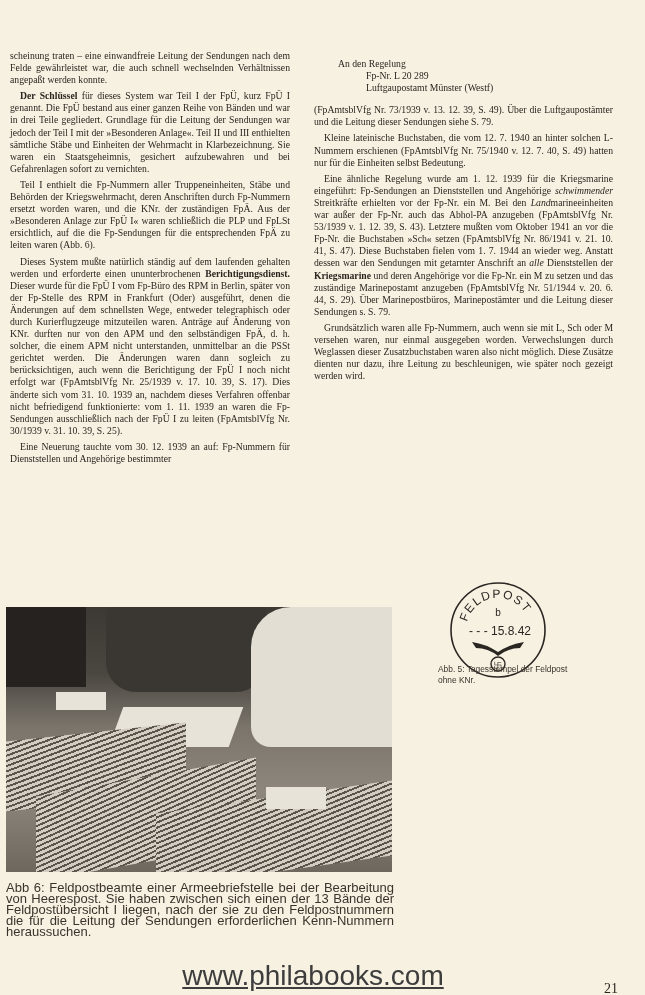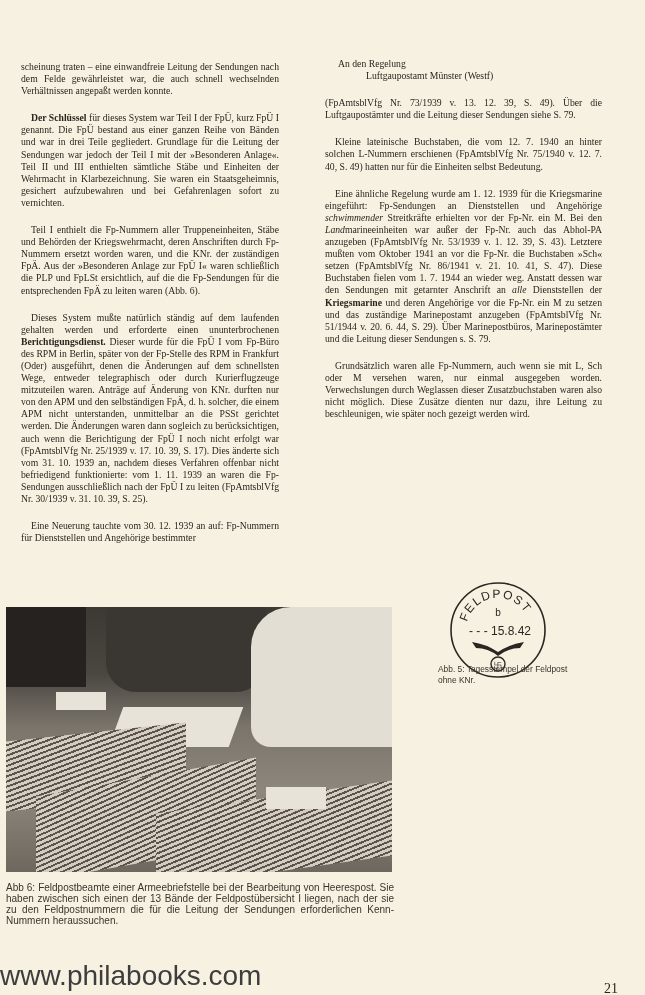--- a/index.html
+++ b/index.html
@@ -9,73 +9,74 @@
     font-family: "Liberation Serif", "DejaVu Serif", serif;
     color: #2b2520;
   }
   .col {
     position: absolute; top: 46px;
     font-size: 9.7px; line-height: 12.1px;
     text-align: justify; hyphens: manual;
   }
   .col-left { left: 6px; width: 288px; }
   .col-right { left: 310px; width: 307px; }
-  .col p { margin: 15px; text-indent: 10px; }
+  .col p { margin: 4px; text-indent: 10px; }
   .col p.noindent { text-indent: 0; }
   .col b { font-weight: bold; }
   .col i { font-style: italic; }
   .address { margin: 12px 0 10px 0; text-indent: 0; }
   .address div { text-indent: 0; }
   .address .l0 { padding-left: 28px; }
   .address .l1 { padding-left: 56px; }
   .photo {
     position: absolute; left: 6px; top: 607px; width: 386px; height: 265px;
     background: linear-gradient(180deg, #3c3833 0%, #4a4640 25%, #7a746b 45%, #8d877d 70%, #6d675e 100%);
     overflow: hidden;
   }
   .photo .board { position:absolute; left:0; top:0; width:80px; height:80px; background:#25221f; }
   .photo .person1 { position:absolute; left:100px; top:0; width:160px; height:85px; background:#3a3631; border-radius: 0 0 30px 30px; }
   .photo .person2 { position:absolute; left:245px; top:0; width:141px; height:140px; background:#e3ded3; border-radius: 40px 0 0 20px; }
   .photo .paper { position:absolute; background:#e8e3d8; }
   .photo .stack { position:absolute; background: repeating-linear-gradient(165deg, #d3cdc1 0 3px, #5a544c 3px 5px); }
   .caption6 {
     position: absolute; left: 6px; top: 882px; width: 388px;
     font-family: "Liberation Sans", "DejaVu Sans", sans-serif;
-    font-size: 10px; line-height: 11px; color: #3a332c; text-align: justify;
+    font-size: 13px; line-height: 11px; color: #3a332c; text-align: justify;
   }
   .stamp { position: absolute; left: 448px; top: 580px; width: 100px; height: 100px; }
   .caption5 {
     position: absolute; left: 438px; top: 664px; width: 150px;
     font-family: "Liberation Sans", "DejaVu Sans", sans-serif;
     font-size: 8.4px; line-height: 11px; color: #3a332c;
   }
   .page-number {
     position: absolute; left: 604px; top: 944px;
     font-size: 14px; color: #2b2520; margin-top: 37px;
   }
   .watermark {
-    position: absolute; left: 0; width: 626px; top: 960px; 
+    position: absolute; left: 0; width: 626px; top: 960px; text-align: center;
     font-family: "Liberation Sans", "DejaVu Sans", sans-serif;
-    font-size: 28px; color: #3d3d3d; letter-spacing: 0px;
+    font-size: 28px; color: #3d3d3d; letter-spacing: 0px; text-decoration: underline;
   }
 </style>
 </head>
 <body>
 
 <div class="col col-left">
   <p class="noindent">scheinung traten – eine einwandfreie Leitung der Sendungen nach dem Felde gewährleistet war, die auch schnell wechselnden Verhältnissen angepaßt werden konnte.</p>
   <p><b>Der Schlüssel</b> <span>für dieses System war Teil I der FpÜ, kurz FpÜ I genannt. Die FpÜ bestand aus einer ganzen Reihe von Bänden und war in drei Teile gegliedert. Grundlage für die Leitung der Sendungen war jedoch der Teil I mit der »Besonderen Anlage«. Teil II und III enthielten sämtliche Stäbe und Einheiten der Wehrmacht in Klarbezeichnung. Sie waren ein Staatsgeheimnis, gesichert aufzubewahren und bei Gefahrenlagen sofort zu vernichten.</span></p>
   <p>Teil I enthielt die Fp-Nummern aller Truppeneinheiten, Stäbe und Behörden der Kriegswehrmacht, deren Anschriften durch Fp-Nummern ersetzt worden waren, und die KNr. der zuständigen FpÄ. Aus der »Besonderen Anlage zur FpÜ I« waren schließlich die PLP und FpLSt ersichtlich, auf die die Fp-Sendungen für die entsprechenden FpÄ zu leiten waren (Abb. 6).</p>
   <p><span>Dieses System mußte natürlich ständig auf dem laufenden gehalten werden und erforderte einen ununterbrochenen</span> <b>Berichtigungsdienst.</b> <span>Dieser wurde für die FpÜ I vom Fp-Büro des RPM in Berlin, später von der Fp-Stelle des RPM in Frankfurt (Oder) ausgeführt, denen die Änderungen auf dem schnellsten Wege, entweder telegraphisch oder durch Kurierflugzeuge mitzuteilen waren. Anträge auf Änderung von KNr. durften nur von den APM und den selbständigen FpÄ, d. h. solcher, die einem APM nicht unterstanden, unmittelbar an die PSSt gerichtet werden. Die Änderungen waren dann sogleich zu berücksichtigen, auch wenn die Berichtigung der FpÜ I noch nicht erfolgt war (FpAmtsblVfg Nr. 25/1939 v. 17. 10. 39, S. 17). Dies änderte sich vom 31. 10. 1939 an, nachdem dieses Verfahren offenbar nicht befriedigend funktionierte: vom 1. 11. 1939 an waren die Fp-Sendungen ausschließlich nach der FpÜ I zu leiten (FpAmtsblVfg Nr. 30/1939 v. 31. 10. 39, S. 25).</span></p>
   <p>Eine Neuerung tauchte vom 30. 12. 1939 an auf: Fp-Nummern für Dienststellen und Angehörige bestimmter</p>
 </div>
 
 <div class="col col-right">
   <div class="address">
     <div class="l0">An den Regelung</div>
+    <div class="l1">Fp-Nr. L 20 289</div>
     <div class="l1">Luftgaupostamt Münster (Westf)</div>
   </div>
   <p class="noindent">(FpAmtsblVfg Nr. 73/1939 v. 13. 12. 39, S. 49). Über die Luftgaupostämter und die Leitung dieser Sendungen siehe S. 79.</p>
   <p>Kleine lateinische Buchstaben, die vom 12. 7. 1940 an hinter solchen L-Nummern erschienen (FpAmtsblVfg Nr. 75/1940 v. 12. 7. 40, S. 49) hatten nur für die Einheiten selbst Bedeutung.</p>
   <p><span>Eine ähnliche Regelung wurde am 1. 12. 1939 für die Kriegsmarine eingeführt: Fp-Sendungen an Dienststellen und Angehörige</span> <i>schwimmender</i> <span>Streitkräfte erhielten vor der Fp-Nr. ein M. Bei den</span> <i>Land</i><span>marineeinheiten war außer der Fp-Nr. auch das Abhol-PA anzugeben (FpAmtsblVfg Nr. 53/1939 v. 1. 12. 39, S. 43). Letztere mußten vom Oktober 1941 an vor die Fp-Nr. die Buchstaben »Sch« setzen (FpAmtsblVfg Nr. 86/1941 v. 21. 10. 41, S. 47). Diese Buchstaben fielen vom 1. 7. 1944 an wieder weg. Anstatt dessen war den Sendungen mit getarnter Anschrift an</span> <i>alle</i> <span>Dienststellen der</span> <b>Kriegsmarine</b> <span>und deren Angehörige vor die Fp-Nr. ein M zu setzen und das zuständige Marinepostamt anzugeben (FpAmtsblVfg Nr. 51/1944 v. 20. 6. 44, S. 29). Über Marinepostbüros, Marinepostämter und die Leitung dieser Sendungen s. S. 79.</span></p>
   <p>Grundsätzlich waren alle Fp-Nummern, auch wenn sie mit L, Sch oder M versehen waren, nur einmal ausgegeben worden. Verwechslungen durch Weglassen dieser Zusatzbuchstaben waren also nicht möglich. Diese Zusätze dienten nur dazu, ihre Leitung zu beschleunigen, wie später noch gezeigt werden wird.</p>
 </div>
 
 <div class="stamp">
   <svg width="100" height="100" viewBox="0 0 100 100">

